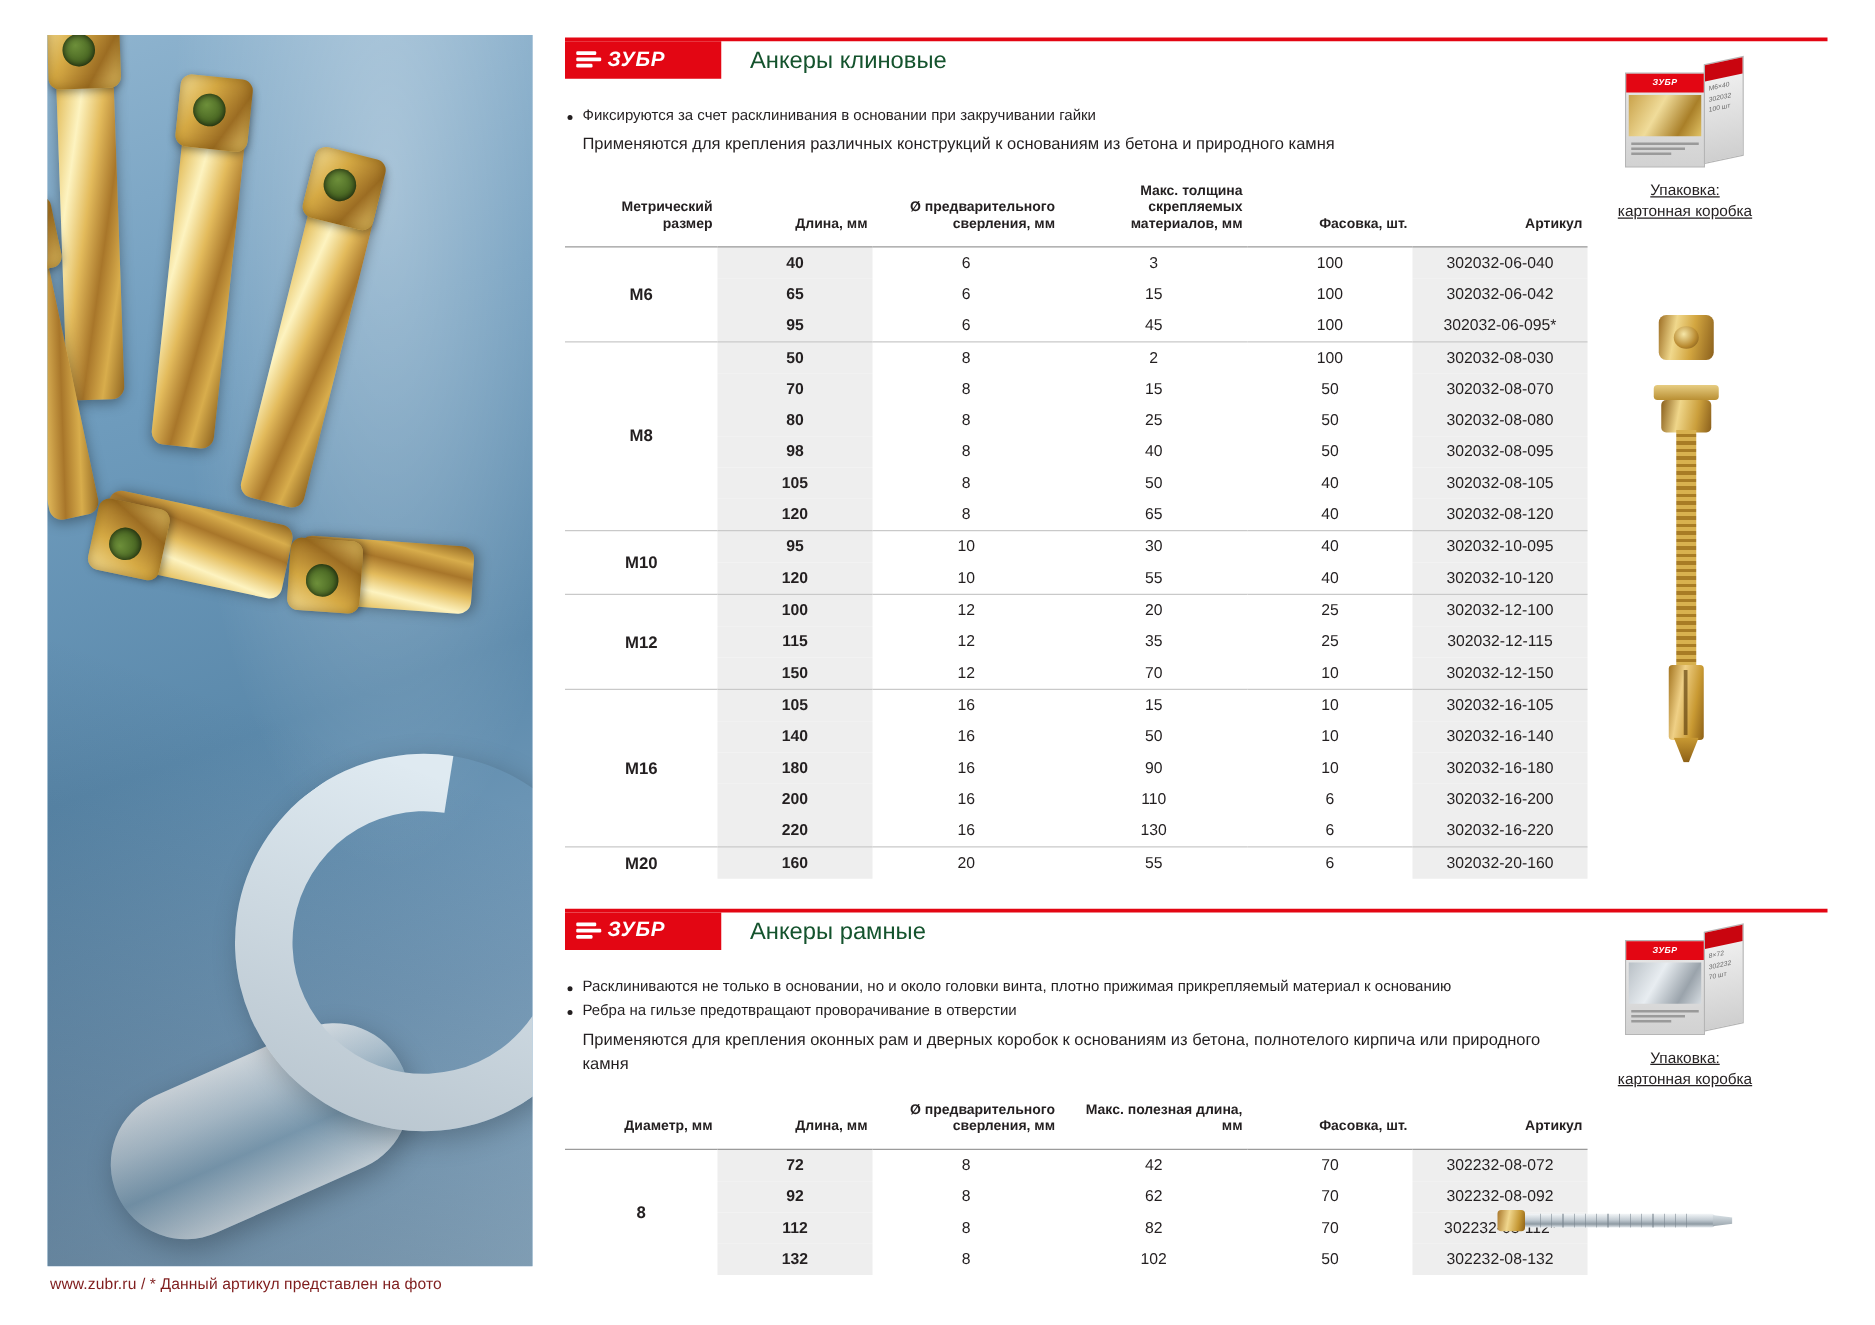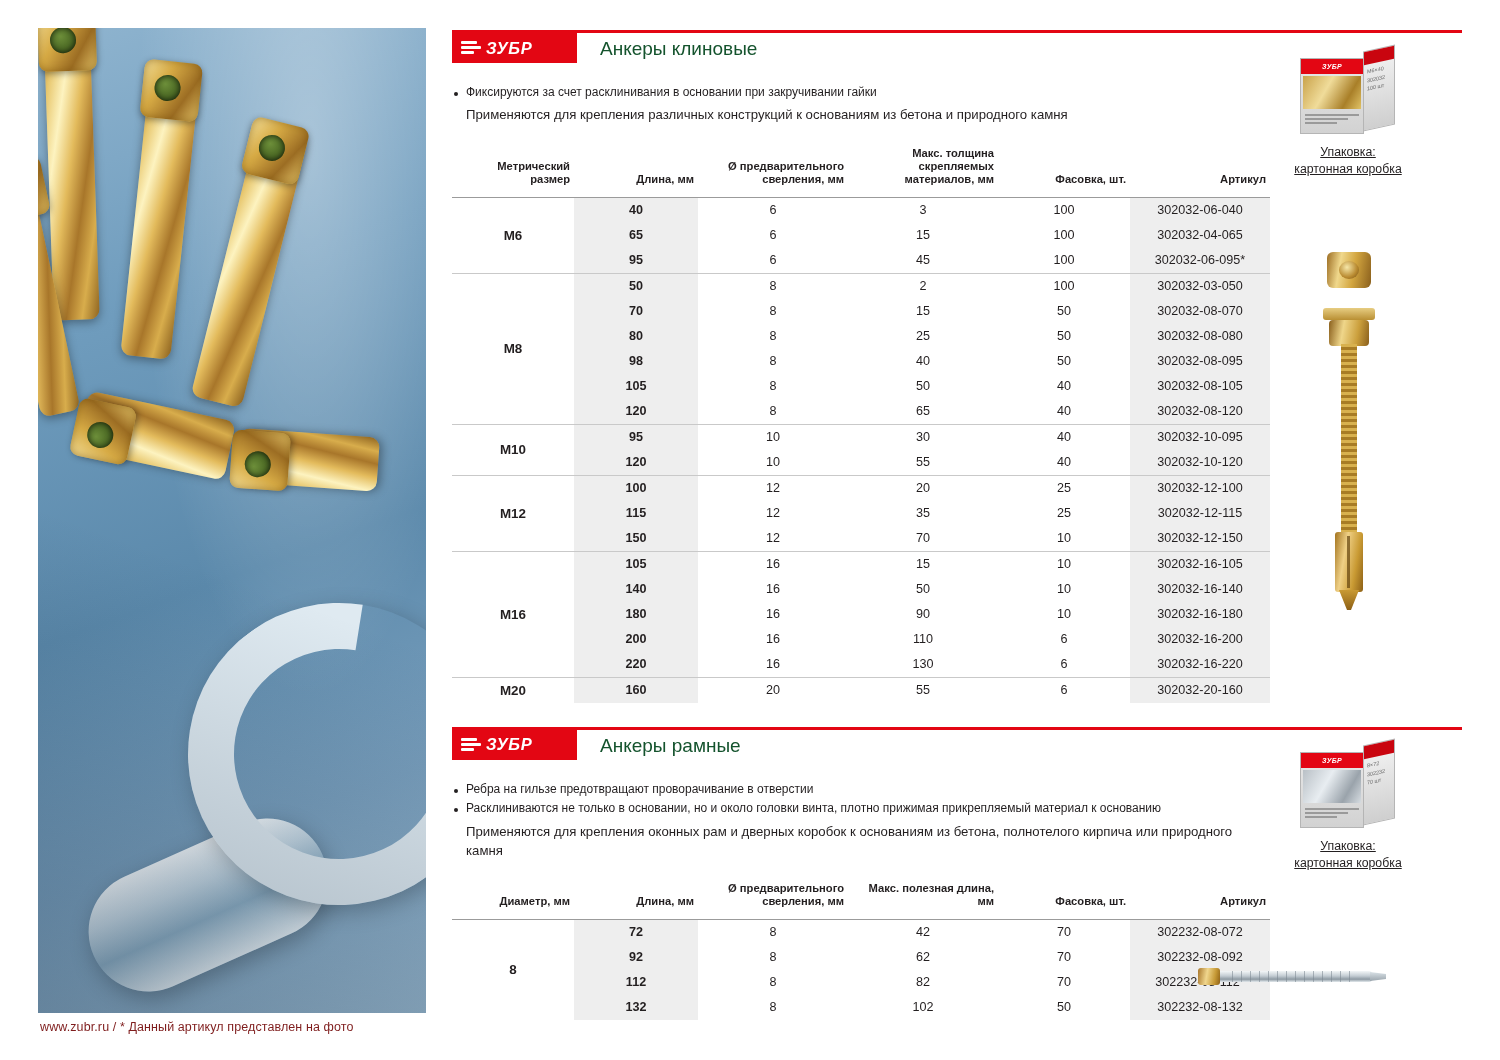--- a/index.html
+++ b/index.html
@@ -529,37 +529,37 @@
             <td>6</td>
             <td>3</td>
             <td>100</td>
             <td class="art">302032-06-040</td>
           </tr>
           <tr>
             <td class="len">65</td>
             <td>6</td>
             <td>15</td>
             <td>100</td>
-            <td class="art">302032-04-065</td>
+            <td class="art">302032-06-042</td>
           </tr>
           <tr>
             <td class="len">95</td>
             <td>6</td>
             <td>45</td>
             <td>100</td>
             <td class="art">302032-06-095*</td>
           </tr>
 
           <tr class="group-start">
             <td class="size" rowspan="6">M8</td>
             <td class="len">50</td>
             <td>8</td>
             <td>2</td>
             <td>100</td>
-            <td class="art">302032-03-050</td>
+            <td class="art">302032-08-030</td>
           </tr>
           <tr>
             <td class="len">70</td>
             <td>8</td>
             <td>15</td>
             <td>50</td>
             <td class="art">302032-08-070</td>
           </tr>
           <tr>
             <td class="len">80</td>
@@ -686,22 +686,22 @@
               <i></i>
               <i></i>
               <i></i>
             </span>
           <span class="word">ЗУБР</span>
         </div>
         <div class="sec-title">Анкеры рамные</div>
       </div>
 
       <ul class="bullets">
+        <li>Расклиниваются не только в основании, но и около головки винта, плотно прижимая прикрепляемый материал к основанию</li>
         <li>Ребра на гильзе предотвращают проворачивание в отверстии</li>
-        <li>Расклиниваются не только в основании, но и около головки винта, плотно прижимая прикрепляемый материал к основанию</li>
       </ul>
       <div class="plain">Применяются для крепления оконных рам и дверных коробок к основаниям из бетона, полнотелого кирпича или природного камня</div>
 
       <table class="spec">
         <colgroup>
           <col class="c1">
             <col class="c2">
             <col class="c3">
             <col class="c4">
             <col class="c5">

